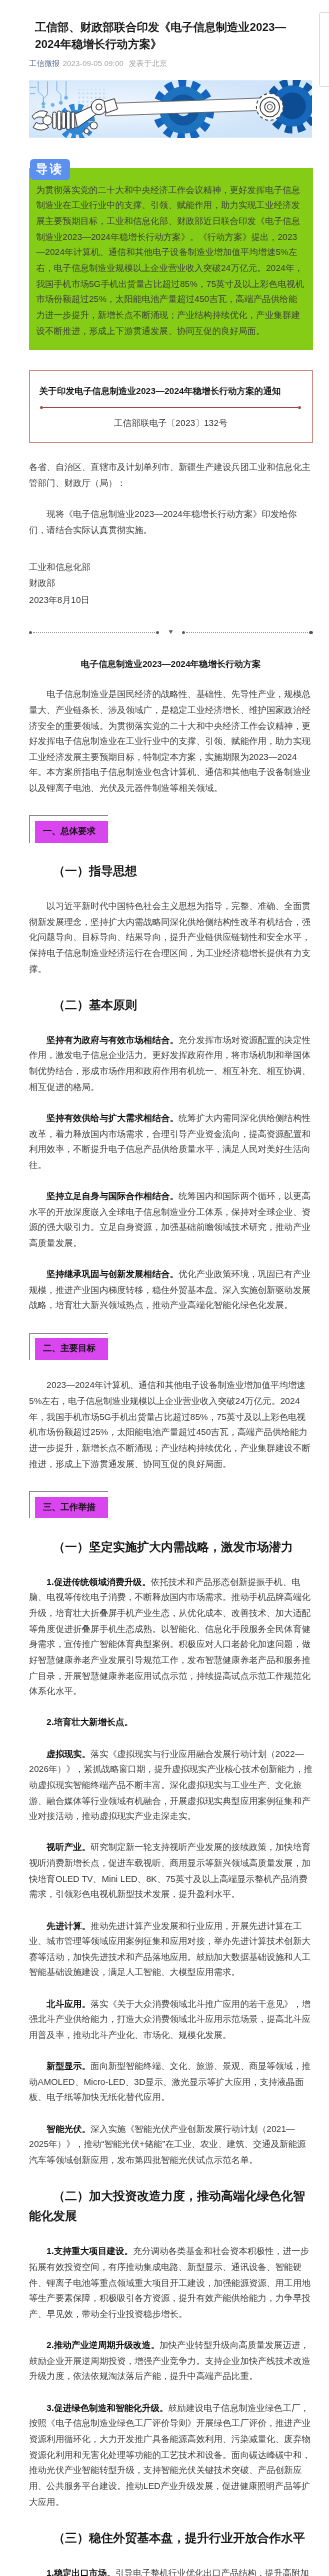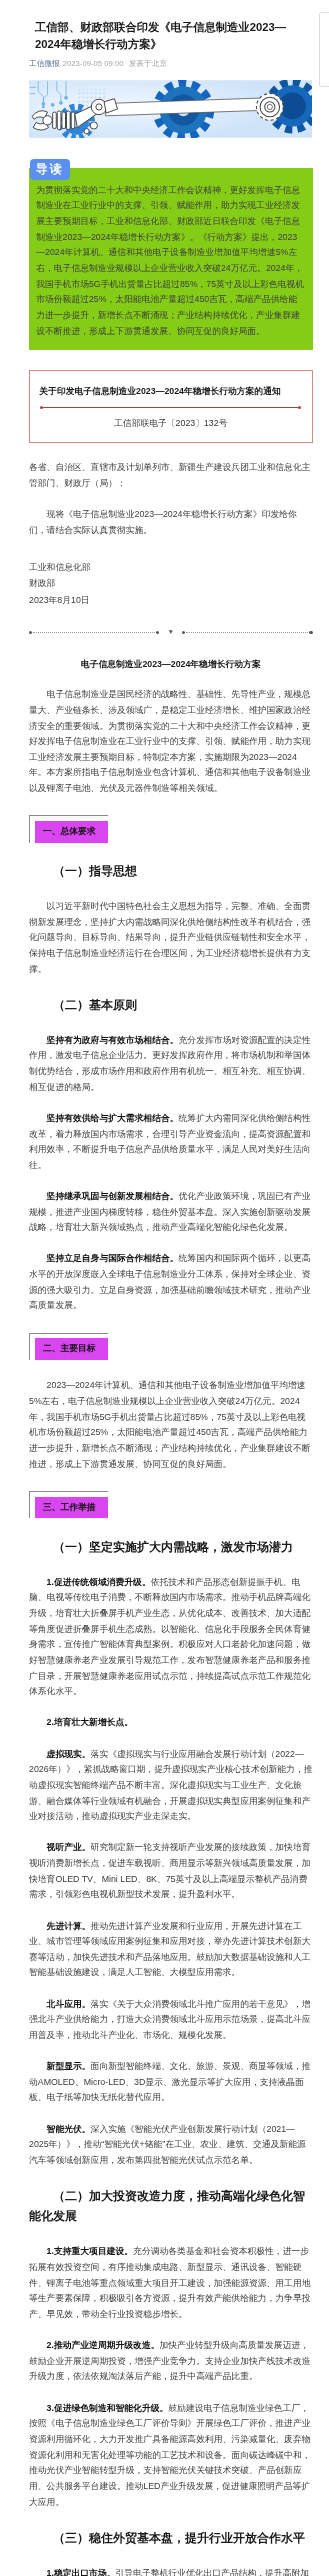--- a/index.html
+++ b/index.html
@@ -175,22 +175,22 @@
 
     <h2 class="doc-title">电子信息制造业2023—2024年稳增长行动方案</h2>
     <div>
         <p class="para">电子信息制造业是国民经济的战略性、基础性、先导性产业，规模总量大、产业链条长、涉及领域广，是稳定工业经济增长、维护国家政治经济安全的重要领域。为贯彻落实党的二十大和中央经济工作会议精神，更好发挥电子信息制造业在工业行业中的支撑、引领、赋能作用，助力实现工业经济发展主要预期目标，特制定本方案，实施期限为2023—2024年。本方案所指电子信息制造业包含计算机、通信和其他电子设备制造业以及锂离子电池、光伏及元器件制造等相关领域。</p>
         <div class="sec-outer"><div class="sec-wrap"><div class="sec-box">一、总体要求</div></div></div>
         <p class="sub-heading">（一）指导思想</p>
         <p class="para">以习近平新时代中国特色社会主义思想为指导，完整、准确、全面贯彻新发展理念，坚持扩大内需战略同深化供给侧结构性改革有机结合，强化问题导向、目标导向、结果导向，提升产业链供应链韧性和安全水平，保持电子信息制造业经济运行在合理区间，为工业经济稳增长提供有力支撑。</p>
         <p class="sub-heading">（二）基本原则</p>
         <p class="para"><b>坚持有为政府与有效市场相结合。</b>充分发挥市场对资源配置的决定性作用，激发电子信息企业活力。更好发挥政府作用，将市场机制和举国体制优势结合，形成市场作用和政府作用有机统一、相互补充、相互协调、相互促进的格局。</p>
         <p class="para"><b>坚持有效供给与扩大需求相结合。</b>统筹扩大内需同深化供给侧结构性改革，着力释放国内市场需求，合理引导产业资金流向，提高资源配置和利用效率，不断提升电子信息产品供给质量水平，满足人民对美好生活向往。</p>
+        <p class="para"><b>坚持立足自身与国际合作相结合。</b>统筹国内和国际两个循环，以更高水平的开放深度嵌入全球电子信息制造业分工体系，保持对全球企业、资源的强大吸引力。立足自身资源，加强基础前瞻领域技术研究，推动产业高质量发展。</p>
         <p class="para"><b>坚持继承巩固与创新发展相结合。</b>优化产业政策环境，巩固已有产业规模，推进产业国内梯度转移，稳住外贸基本盘。深入实施创新驱动发展战略，培育壮大新兴领域热点，推动产业高端化智能化绿色化发展。</p>
-        <p class="para"><b>坚持立足自身与国际合作相结合。</b>统筹国内和国际两个循环，以更高水平的开放深度嵌入全球电子信息制造业分工体系，保持对全球企业、资源的强大吸引力。立足自身资源，加强基础前瞻领域技术研究，推动产业高质量发展。</p>
         <div class="sec-outer"><div class="sec-wrap"><div class="sec-box">二、主要目标</div></div></div>
         <p class="para">2023—2024年计算机、通信和其他电子设备制造业增加值平均增速5%左右，电子信息制造业规模以上企业营业收入突破24万亿元。2024年，我国手机市场5G手机出货量占比超过85%，75英寸及以上彩色电视机市场份额超过25%，太阳能电池产量超过450吉瓦，高端产品供给能力进一步提升，新增长点不断涌现；产业结构持续优化，产业集群建设不断推进，形成上下游贯通发展、协同互促的良好局面。</p>
         <div class="sec-outer"><div class="sec-wrap"><div class="sec-box">三、工作举措</div></div></div>
         <p class="sub-heading">（一）坚定实施扩大内需战略，激发市场潜力</p>
         <p class="para"><b>1.促进传统领域消费升级。</b>依托技术和产品形态创新提振手机、电脑、电视等传统电子消费，不断释放国内市场需求。推动手机品牌高端化升级，培育壮大折叠屏手机产业生态，从优化成本、改善技术、加大适配等角度促进折叠屏手机生态成熟。以智能化、信息化手段服务全民体育健身需求，宣传推广智能体育典型案例。积极应对人口老龄化加速问题，做好智慧健康养老产业发展引导规范工作，发布智慧健康养老产品和服务推广目录，开展智慧健康养老应用试点示范，持续提高试点示范工作规范化体系化水平。</p>
         <p class="para"><b>2.培育壮大新增长点。</b></p>
         <p class="para"><b>虚拟现实。</b>落实《虚拟现实与行业应用融合发展行动计划（2022—2026年）》，紧抓战略窗口期，提升虚拟现实产业核心技术创新能力，推动虚拟现实智能终端产品不断丰富。深化虚拟现实与工业生产、文化旅游、融合媒体等行业领域有机融合，开展虚拟现实典型应用案例征集和产业对接活动，推动虚拟现实产业走深走实。</p>
         <p class="para"><b>视听产业。</b>研究制定新一轮支持视听产业发展的接续政策，加快培育视听消费新增长点，促进车载视听、商用显示等新兴领域高质量发展，加快培育OLED TV、Mini LED、8K、75英寸及以上高端显示整机产品消费需求，引领彩色电视机新型技术发展，提升盈利水平。</p>
         <p class="para"><b>先进计算。</b>推动先进计算产业发展和行业应用，开展先进计算在工业、城市管理等领域应用案例征集和应用对接，举办先进计算技术创新大赛等活动，加快先进技术和产品落地应用。鼓励加大数据基础设施和人工智能基础设施建设，满足人工智能、大模型应用需求。</p>
         <p class="para"><b>北斗应用。</b>落实《关于大众消费领域北斗推广应用的若干意见》，增强北斗产业供给能力，打造大众消费领域北斗应用示范场景，提高北斗应用普及率，推动北斗产业化、市场化、规模化发展。</p>

